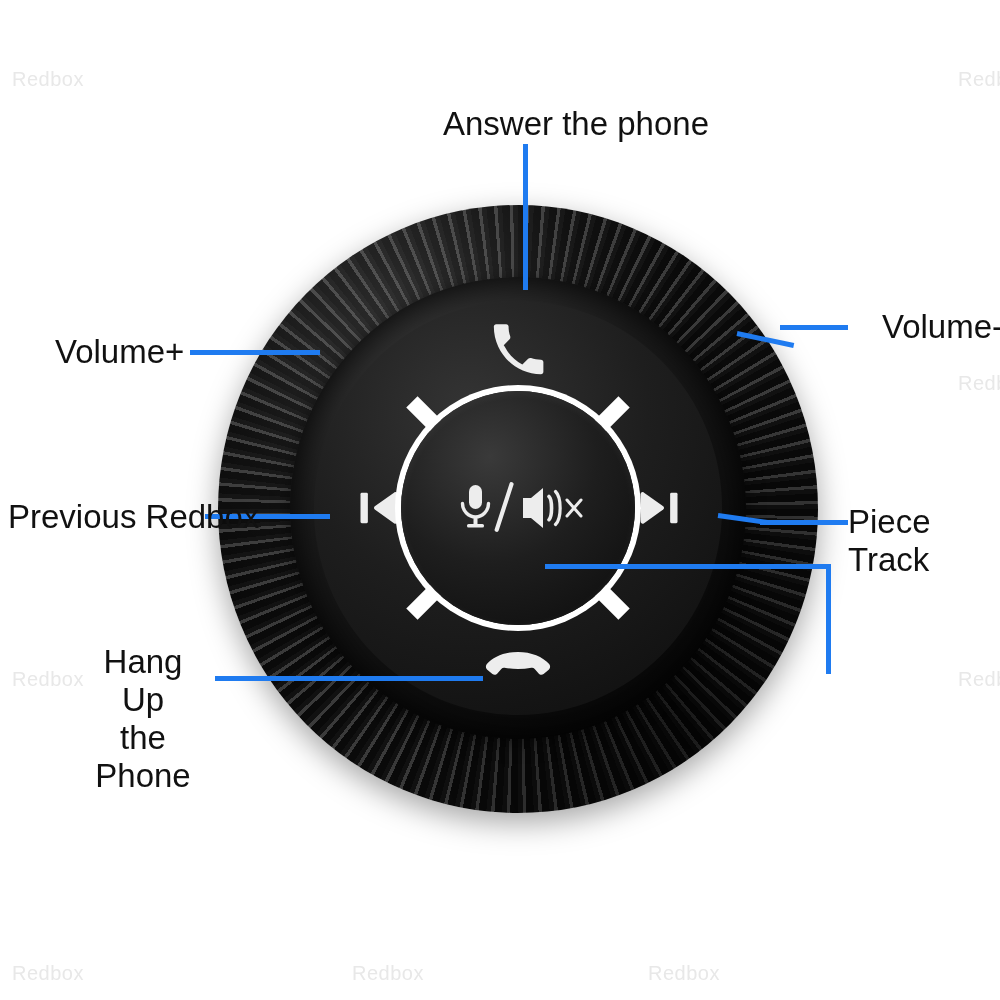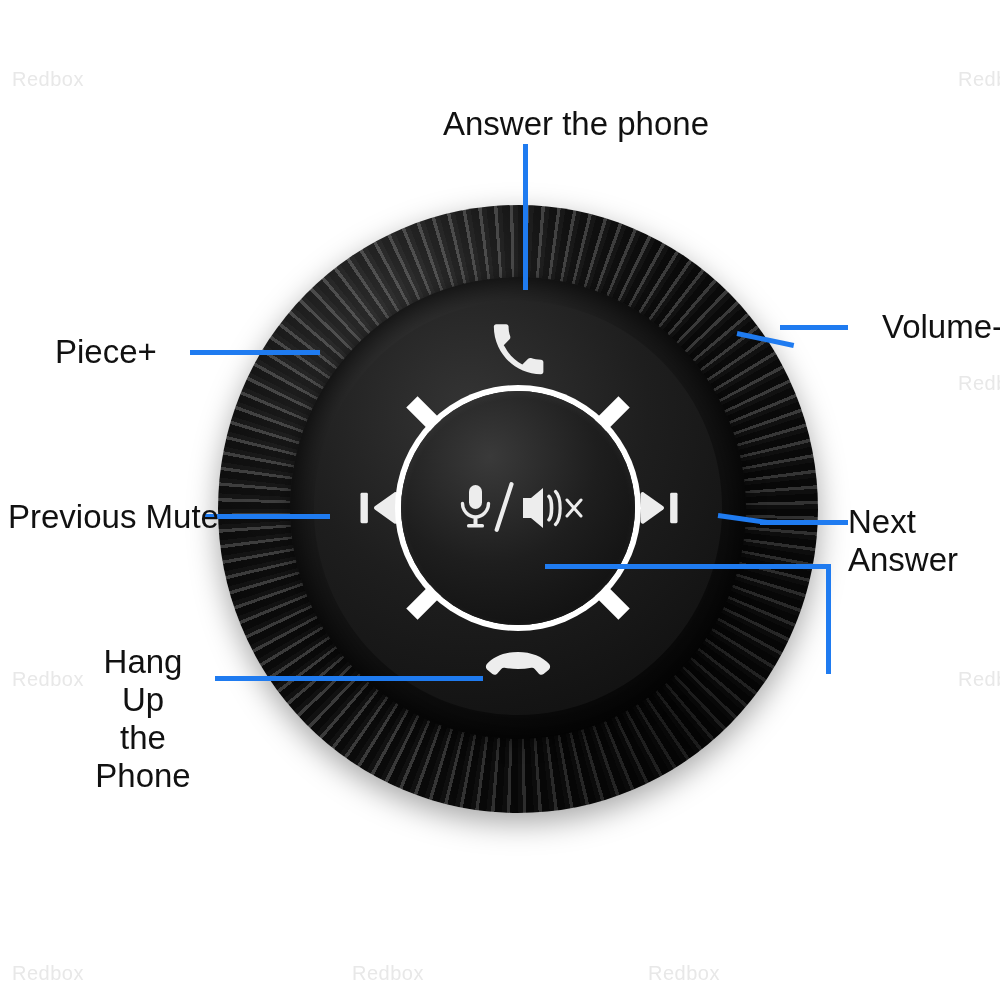--- a/index.html
+++ b/index.html
@@ -224,25 +224,25 @@
   <div class="leader" style="left:760px; top:520px; width:88px; height:5px;"></div>
   <div class="leader" style="left:718px; top:513px; width:50px; height:5px; transform:rotate(8deg); transform-origin:left center;"></div>
 
   <div class="leader" style="left:215px; top:676px; width:268px; height:5px;"></div>
 
   <div class="leader" style="left:545px; top:564px; width:285px; height:5px;"></div>
   <div class="leader" style="left:826px; top:564px; width:5px; height:110px;"></div>
 
   <div class="label" style="left:443px; top:105px;">Answer the phone</div>
 
-  <div class="label" style="left:55px; top:333px;">Piece+</div>
+  <div class="label" style="left:55px; top:333px;">Volume+</div>
 
   <div class="label" style="left:882px; top:308px;">Volume-</div>
 
-  <div class="label" style="left:8px; top:498px;">Previous Mute</div>
-
-  <div class="label" style="left:848px; top:503px;">Next Answer</div>
+  <div class="label" style="left:8px; top:498px;">Previous Redbox</div>
+
+  <div class="label" style="left:848px; top:503px;">Piece Track</div>
 
   <div class="label" style="left:78px; top:643px; text-align:center; width:130px;">Hang Up
 the Phone</div>
 
 
 </div>
 
 </body></html>

